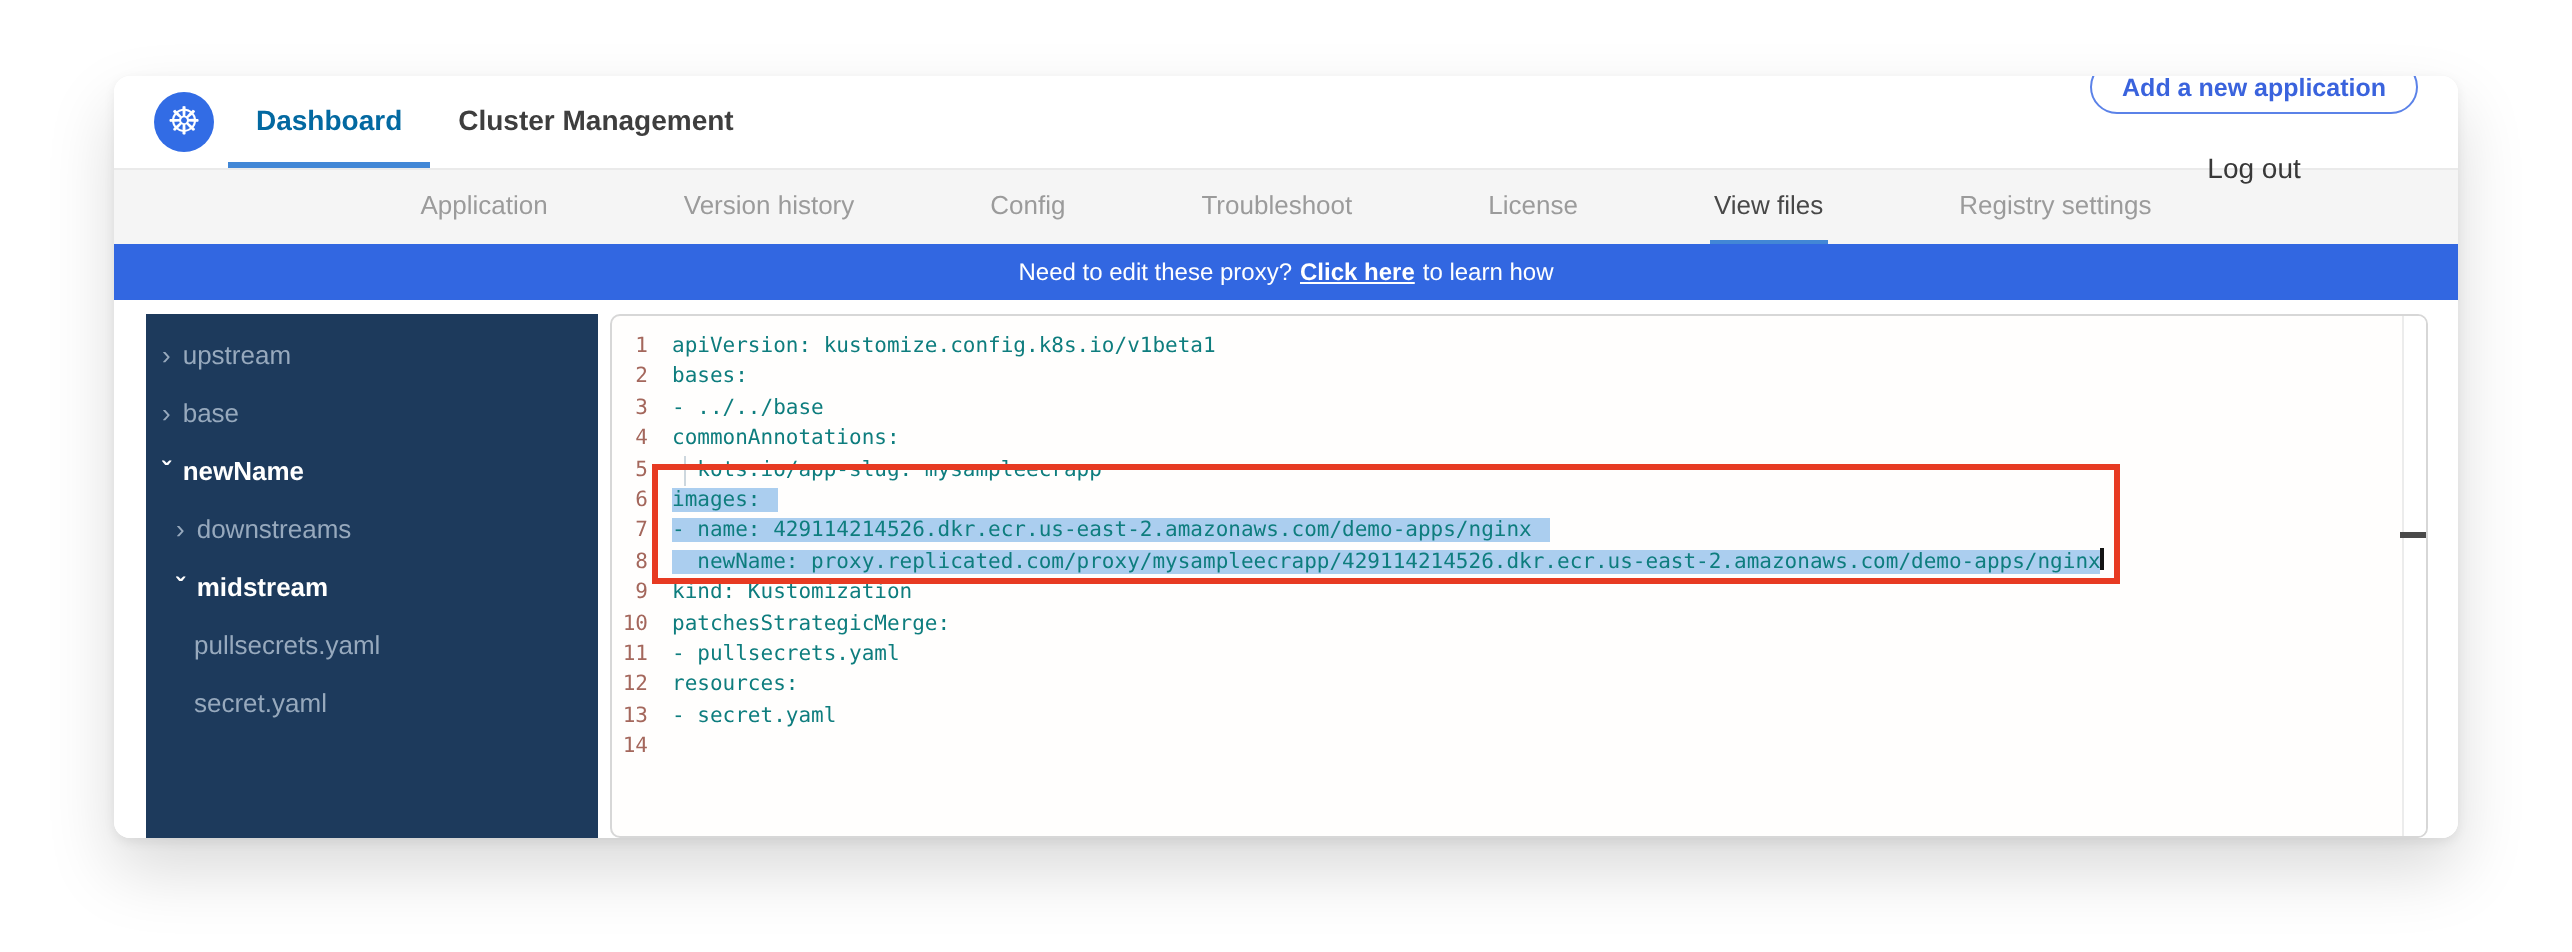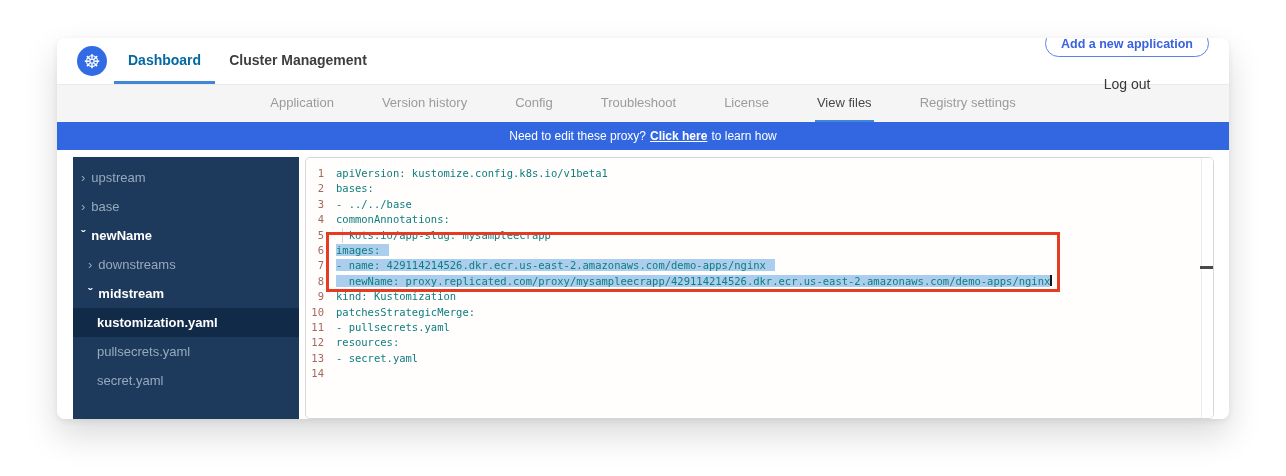--- a/index.html
+++ b/index.html
@@ -16,21 +16,21 @@
           display:flex; align-items:center; justify-content:center; font-size:19px; flex-shrink:0; }
   .topnav-tabs { display:flex; height:100%; margin-left:7px; }
   .topnav-tab { display:flex; align-items:center; padding:0 14px; font-size:14px; font-weight:600; color:#3e3e3e;
                 border-bottom:3px solid transparent; cursor:pointer; }
   .topnav-tab.active { color:#0369a1; border-bottom-color:var(--underline-blue,#4287d6); }
   .topnav-right { margin-left:auto; display:flex; align-items:center; gap:19px;flex-direction:column; }
   .add-app-btn { height:27px; padding:0 15px; border-radius:14px; border:1px solid #5b82e8; background:#fff;
                  color:#3a63dd; font-size:12.5px; font-weight:700; font-family:inherit; cursor:pointer; white-space:nowrap; }
   .logout { font-size:14px; color:#383838; cursor:pointer; text-decoration:none; }
   
-  .subnav { height:37px; background:#f5f5f5; display:flex; justify-content:center; gap:44px; font-size:13px; color:#9b9b9b; }
+  .subnav { height:37px; background:#f5f5f5; display:flex; justify-content:center; gap:64px; font-size:13px; color:#9b9b9b; }
   .subnav-tab { display:flex; align-items:center; padding:0 2px; border-bottom:2px solid transparent; cursor:pointer; }
   .subnav-tab.active { color:#484848; border-bottom-color:var(--underline-blue,#4287d6); }
   
   .banner { height:28px; background:var(--accent-blue,#3267e1); color:#fff; font-size:12px;
             display:flex; align-items:center; justify-content:center; }
   .banner-link { color:#fff; font-weight:700; text-decoration:underline; margin:0 4px; cursor:pointer; }
   
   .content { display:flex; height:269px; padding:7px 15px 0 16px; background:#fff; }
   .filetree { width:226px; flex-shrink:0; background:var(--sidebar-bg,#1d3a5c); padding-top:6px; overflow:hidden; }
   .ft-row { height:29px; display:flex; align-items:center; font-size:13px; color:#97a9bd; cursor:pointer; }
@@ -107,23 +107,20 @@
             <span>newName</span>
           </div>
           <div class="ft-row lv1">
             <span class="chev">›</span>
             <span>downstreams</span>
           </div>
           <div class="ft-row lv1 expanded">
             <span class="chev">ˇ</span>
             <span>midstream</span>
           </div>
-          <div class="ft-row lv2 selected">
-            <span>kustomization.yaml</span>
-          </div>
           <div class="ft-row lv2">
             <span>pullsecrets.yaml</span>
           </div>
           <div class="ft-row lv2">
             <span>secret.yaml</span>
           </div>
         </aside>
       <div class="editor">
         <div class="code" id="code-lines">
             <div class="code-line">

